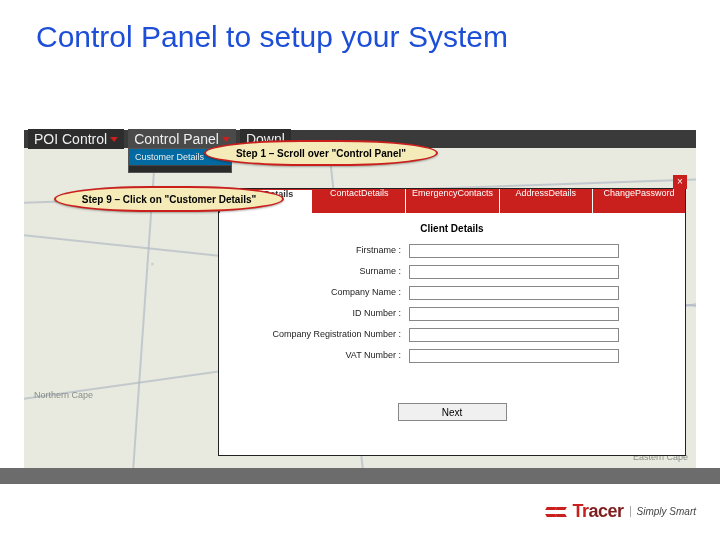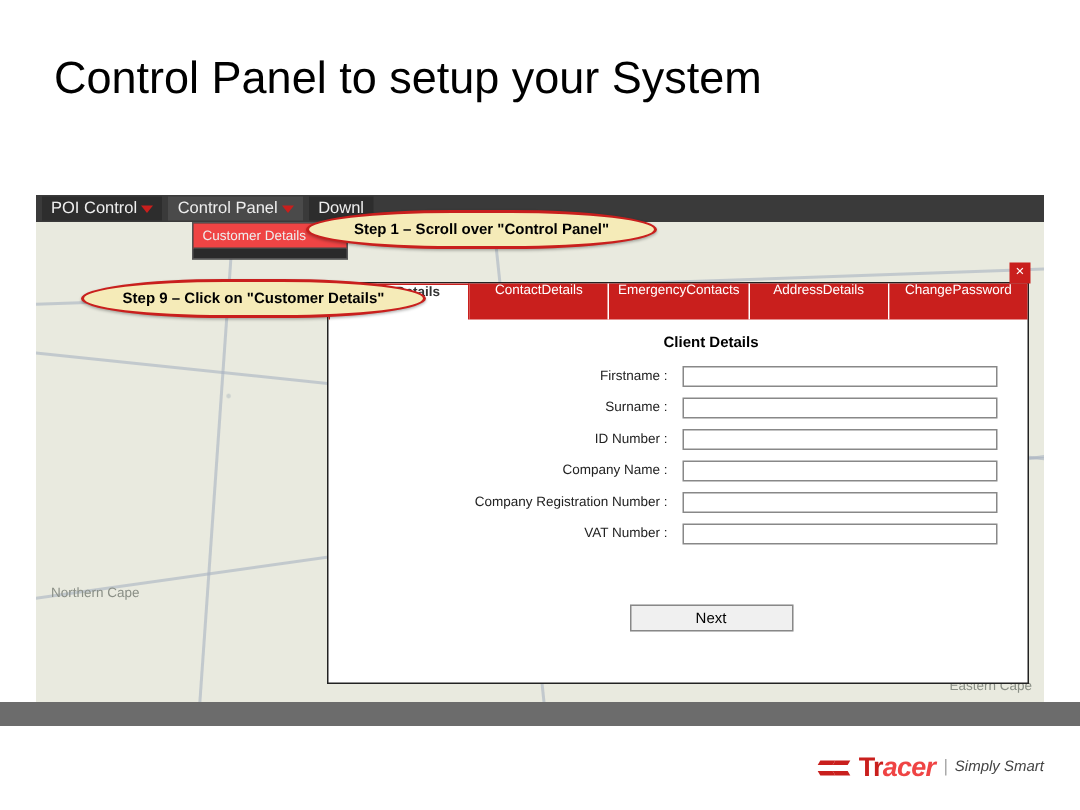--- a/index.html
+++ b/index.html
@@ -1,19 +1,19 @@
 <!DOCTYPE html>
 <html><head>
 <meta charset="utf-8">
 <style>
   * { box-sizing: border-box; margin: 0; padding: 0; }
   html, body { width: 720px; height: 540px; font-family: Arial, Helvetica, sans-serif; background: #fff; overflow: hidden; }
   .slide { position: relative; width: 720px; height: 540px; }
 
-  .title { position: absolute; left: 36px; top: 36px; font-size: 30px; color: #000000; font-weight: 400; }
+  .title { position: absolute; left: 36px; top: 20px; font-size: 30px; color: #1d4ed8; font-weight: 400; }
 
   .screenshot-area { position: absolute; left: 24px; top: 130px; width: 672px; height: 340px; }
 
   
   .map { position: absolute; inset: 0; background: #e9eadf; overflow: hidden; }
   .map::before {
     content: ""; position: absolute; inset: -10px;
     background:
       radial-gradient(circle at 20% 40%, rgba(120,140,160,0.25) 0 1px, transparent 2px 40%),
       radial-gradient(circle at 60% 60%, rgba(120,140,160,0.25) 0 1px, transparent 2px 40%);
@@ -24,61 +24,61 @@
   .r3 { left: -10px; top: 220px; width: 700px; height: 2px; transform: rotate(-8deg); }
   .r4 { left: 120px; top: -10px; width: 2px; height: 360px; transform: rotate(4deg); }
   .r5 { left: 320px; top: -10px; width: 2px; height: 360px; transform: rotate(-6deg); }
   .map-label { position: absolute; font-size: 9px; color: #8a8f86; }
   .ml1 { left: 10px; top: 260px; }
   .ml2 { left: 460px; top: 5px; }
   .ml3 { right: 8px; bottom: 8px; }
 
   
   .nav { position: absolute; left: 0; top: 0; right: 0; height: 18px; background: #3a3a3a; display: flex; align-items: center; padding: 0 4px; gap: 4px; }
-  .nav-item { font-size: 11px; color: #eee; padding: 2px 6px; background: #4a4a4a; display: inline-flex; align-items: center; gap: 3px; cursor: pointer; }
+  .nav-item { font-size: 14px; color: #eee; padding: 2px 6px; background: #4a4a4a; display: inline-flex; align-items: center; gap: 3px; cursor: pointer; }
   .nav-item.red { background: #2d2d2d; }
   .caret { width: 0; height: 0; border-left: 4px solid transparent; border-right: 4px solid transparent; border-top: 5px solid #c91f1d; display: inline-block; }
 
   
   .dropdown { position: absolute; left: 104px; top: 18px; width: 104px; background: #2a2a2a; border: 1px solid #555; }
   .dropdown-item { font-size: 9px; color: #eee; padding: 3px 6px; border-bottom: 1px solid #444; cursor: pointer; }
-  .dropdown-item.active { background: #ef4444; }
+  .dropdown-item.active { background: #0369a1; }
   .dropdown-item:last-child { border-bottom: none; }
 
   
   .callout { position: absolute; border: 2px solid #c91f1d; background: #f5ebb8; border-radius: 50% / 60%; font-size: 10px; font-weight: bold; color: #000; display: flex; align-items: center; justify-content: center; padding: 4px 10px; box-shadow: 0 1px 2px rgba(0,0,0,0.3); white-space: nowrap; text-align: right; }
   .c1 { left: 204px; top: 140px; width: 234px; height: 26px; }
   .c2 { left: 54px; top: 186px; width: 230px; height: 26px; }
 
   
   .dialog { position: absolute; right: 10px; top: 58px; width: 468px; height: 268px; background: #fff; border: 1px solid #222; }
   .dialog-close { position: absolute; right: -2px; top: -14px; width: 14px; height: 14px; background: #c91f1d; color: #fff; font-size: 10px; line-height: 14px; text-align: center; cursor: pointer; }
   .tabs { display: flex; height: 24px; font-size: 9px; }
   .tab { flex: 1; text-align: center; color: #fff; background: #c91f1d; display: flex; flex-direction: row; justify-content: center; line-height: 1.05; border-right: 1px solid #fff; cursor: pointer; }
   .tab:last-child { border-right: none; }
   .tab.active { background: #fff; color: #333; font-weight: bold; border: 1px solid #c91f1d; border-bottom: none; }
   .tab span { display: block; }
-  .dialog-body { padding: 10px 20px 8px; margin-left: 44px; }
+  .dialog-body { padding: 10px 20px 8px; }
   .section-title { text-align: center; font-size: 10px; font-weight: bold; margin-bottom: 10px; }
-  .row { display: flex; align-items: center; margin-bottom: 7px; justify-content: space-between; }
+  .row { display: flex; align-items: center; margin-bottom: 7px; }
   .row label { width: 170px; text-align: right; font-size: 9px; padding-right: 8px; color: #222; line-height: 1.1; }
   .row input { flex: 0 0 210px; height: 14px; border: 1px solid #888; font-size: 9px; padding: 1px 2px; }
   .next { display: block; margin: 40px auto 0; width: 109px; height: 18px; font-size: 10px; border: 1px solid #888; background: #f0f0f0; cursor: pointer; }
 
   
   .footer-band { position: absolute; left: 0; right: 0; top: 468px; height: 16px; background: #6c6c6c; }
   .logo { position: absolute; right: 24px; bottom: 18px; display: flex; align-items: center; gap: 6px; }
   .logo-mark { display: flex; }
   .chev { width: 10px; height: 18px; position: relative; }
   .chev::before, .chev::after { content: ""; position: absolute; width: 10px; height: 3px; background: #c91f1d; }
   .chev::before { top: 4px; transform: skewX(-30deg); }
   .chev::after { bottom: 4px; transform: skewX(30deg); }
   .logo-text { font-size: 18px; font-weight: 900; letter-spacing: -0.5px; }
   .logo-red { color: #c91f1d; }
-  .logo-black { color: #ef4444; font-style: italic; }
+  .logo-black { color: #7f1d1d; }
   .tagline { font-size: 10px; color: #444; border-left: 1px solid #aaa; padding-left: 6px; font-style: italic; }
 </style>
 </head>
 <body>
 <div class="slide">
 
   <h1 class="title">Control Panel to setup your System</h1>
 
   <div class="screenshot-area">
     <div class="map">
@@ -139,25 +139,25 @@
         <div class="section-title">Client Details</div>
         <div class="row">
           <label>Firstname :</label>
           <input type="text" style="">
         </div>
         <div class="row">
           <label>Surname :</label>
           <input type="text" style="">
         </div>
         <div class="row">
-          <label>ID Number :</label>
+          <label>Company Name :</label>
           <input type="text" style="">
         </div>
         <div class="row">
-          <label>Company Name :</label>
+          <label>ID Number :</label>
           <input type="text" style="">
         </div>
         <div class="row">
           <label>Company Registration Number :</label>
           <input type="text" style="">
         </div>
         <div class="row">
           <label>VAT Number :</label>
           <input type="text" style="">
         </div>

